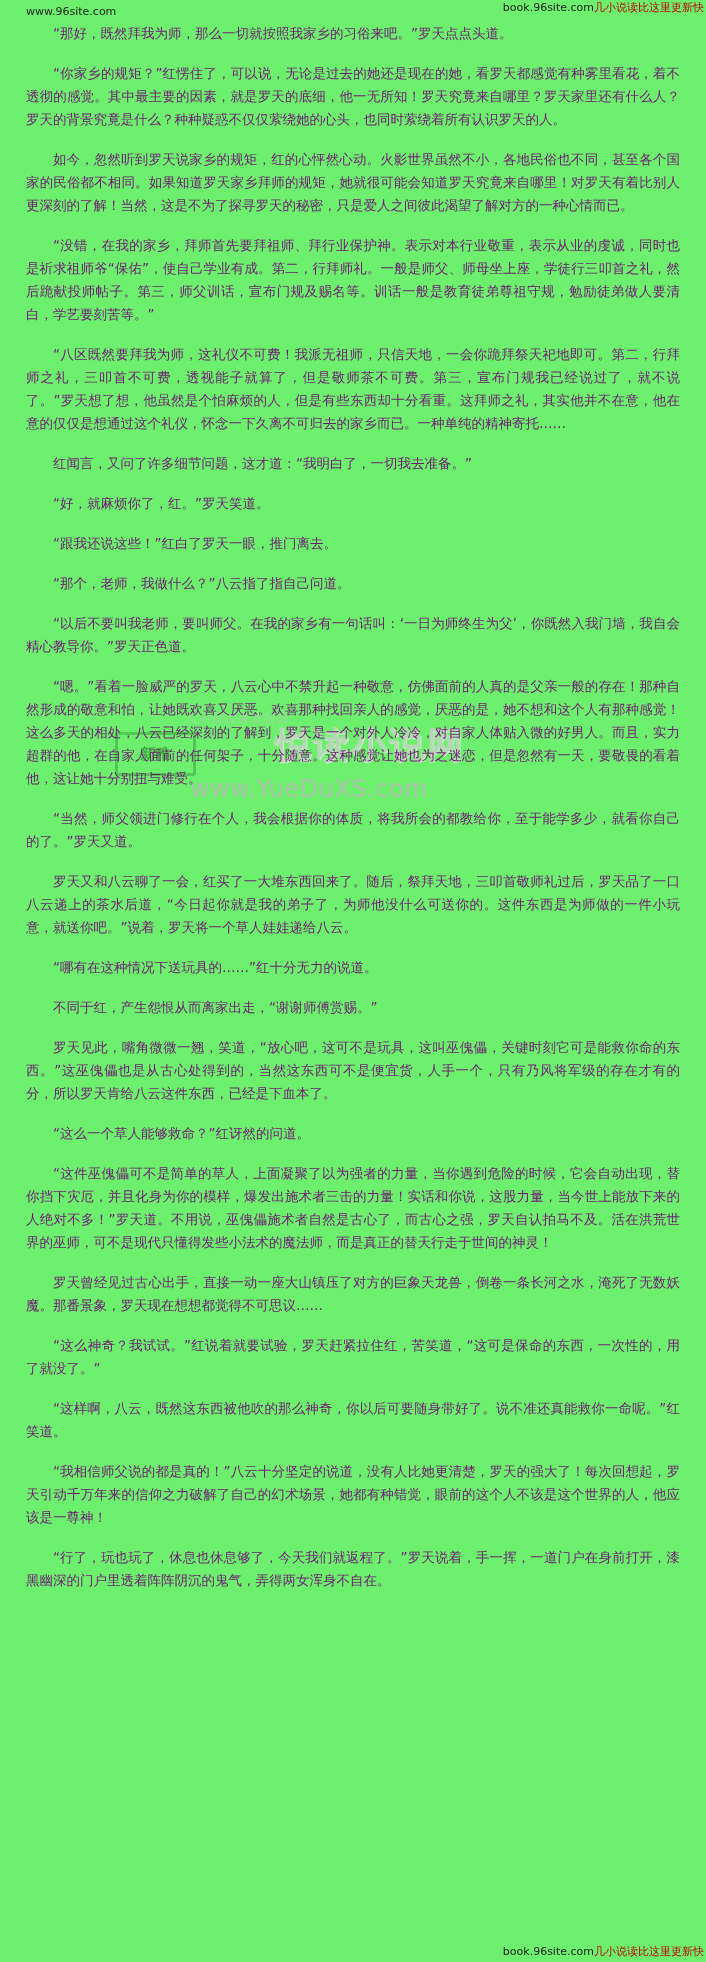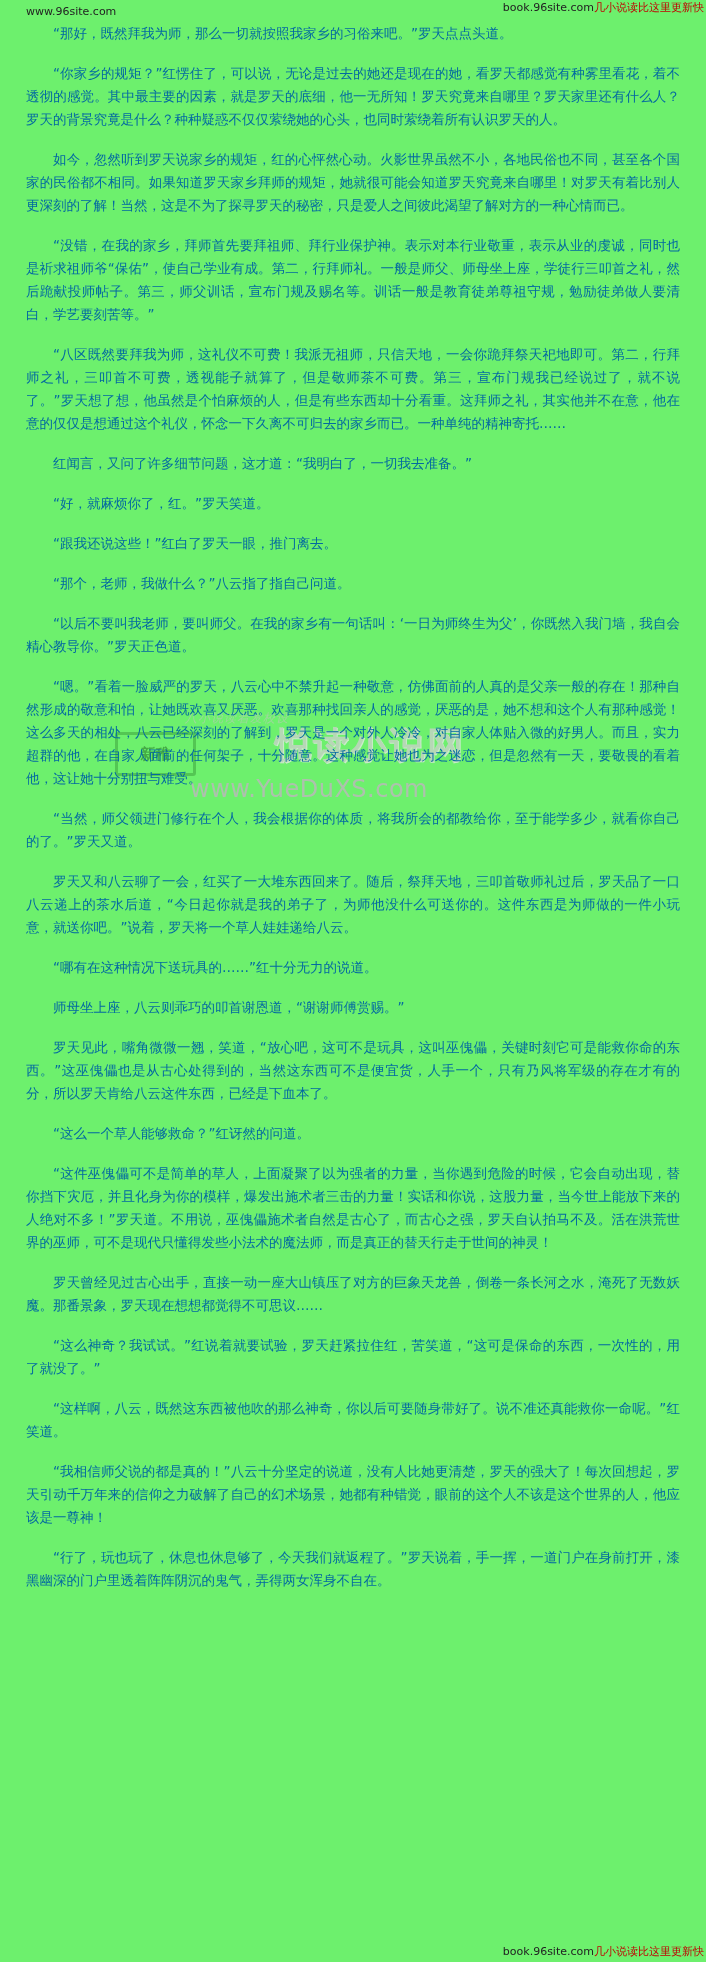--- a/index.html
+++ b/index.html
@@ -70,21 +70,21 @@
   .content {
     padding: 6px 26px 0 26px;
     position: relative;
     z-index: 2;
   }
   p.para {
     margin: 0 0 17px 0;
     text-indent: 2em;
     font-size: 13.5px;
     line-height: 23px;
-    color: #0369a1;
+    color: #701a75;
     text-align: justify;
     font-family: "DejaVu Sans", sans-serif;
   }
   p.para.tight {
     margin-bottom: 12px;
   }
   
   .watermark {
     position: absolute;
     left: 0;
@@ -165,21 +165,21 @@
     <p class="para">“八区既然要拜我为师，这礼仪不可费！我派无祖师，只信天地，一会你跪拜祭天祀地即可。第二，行拜师之礼，三叩首不可费，透视能子就算了，但是敬师茶不可费。第三，宣布门规我已经说过了，就不说了。”罗天想了想，他虽然是个怕麻烦的人，但是有些东西却十分看重。这拜师之礼，其实他并不在意，他在意的仅仅是想通过这个礼仪，怀念一下久离不可归去的家乡而已。一种单纯的精神寄托……</p>
     <p class="para">红闻言，又问了许多细节问题，这才道：“我明白了，一切我去准备。”</p>
     <p class="para">“好，就麻烦你了，红。”罗天笑道。</p>
     <p class="para">“跟我还说这些！”红白了罗天一眼，推门离去。</p>
     <p class="para">“那个，老师，我做什么？”八云指了指自己问道。</p>
     <p class="para">“以后不要叫我老师，要叫师父。在我的家乡有一句话叫：‘一日为师终生为父’，你既然入我门墙，我自会精心教导你。”罗天正色道。</p>
     <p class="para">“嗯。”看着一脸威严的罗天，八云心中不禁升起一种敬意，仿佛面前的人真的是父亲一般的存在！那种自然形成的敬意和怕，让她既欢喜又厌恶。欢喜那种找回亲人的感觉，厌恶的是，她不想和这个人有那种感觉！这么多天的相处，八云已经深刻的了解到，罗天是一个对外人冷冷，对自家人体贴入微的好男人。而且，实力超群的他，在自家人面前的任何架子，十分随意。这种感觉让她也为之迷恋，但是忽然有一天，要敬畏的看着他，这让她十分别扭与难受。</p>
     <p class="para">“当然，师父领进门修行在个人，我会根据你的体质，将我所会的都教给你，至于能学多少，就看你自己的了。”罗天又道。</p>
     <p class="para">罗天又和八云聊了一会，红买了一大堆东西回来了。随后，祭拜天地，三叩首敬师礼过后，罗天品了一口八云递上的茶水后道，“今日起你就是我的弟子了，为师他没什么可送你的。这件东西是为师做的一件小玩意，就送你吧。”说着，罗天将一个草人娃娃递给八云。</p>
     <p class="para">“哪有在这种情况下送玩具的……”红十分无力的说道。</p>
-    <p class="para">师母坐上座，八云则乖巧的叩首谢恩道，“谢谢师傅赏赐。”</p>
+    <p class="para">不同于红，产生怨恨从而离家出走，“谢谢师傅赏赐。”</p>
     <p class="para">罗天见此，嘴角微微一翘，笑道，“放心吧，这可不是玩具，这叫巫傀儡，关键时刻它可是能救你命的东西。”这巫傀儡也是从古心处得到的，当然这东西可不是便宜货，人手一个，只有乃风将军级的存在才有的分，所以罗天肯给八云这件东西，已经是下血本了。</p>
     <p class="para">“这么一个草人能够救命？”红讶然的问道。</p>
     <p class="para">“这件巫傀儡可不是简单的草人，上面凝聚了以为强者的力量，当你遇到危险的时候，它会自动出现，替你挡下灾厄，并且化身为你的模样，爆发出施术者三击的力量！实话和你说，这股力量，当今世上能放下来的人绝对不多！”罗天道。不用说，巫傀儡施术者自然是古心了，而古心之强，罗天自认拍马不及。活在洪荒世界的巫师，可不是现代只懂得发些小法术的魔法师，而是真正的替天行走于世间的神灵！</p>
     <p class="para">罗天曾经见过古心出手，直接一动一座大山镇压了对方的巨象天龙兽，倒卷一条长河之水，淹死了无数妖魔。那番景象，罗天现在想想都觉得不可思议……</p>
     <p class="para">“这么神奇？我试试。”红说着就要试验，罗天赶紧拉住红，苦笑道，“这可是保命的东西，一次性的，用了就没了。”</p>
     <p class="para">“这样啊，八云，既然这东西被他吹的那么神奇，你以后可要随身带好了。说不准还真能救你一命呢。”红笑道。</p>
     <p class="para">“我相信师父说的都是真的！”八云十分坚定的说道，没有人比她更清楚，罗天的强大了！每次回想起，罗天引动千万年来的信仰之力破解了自己的幻术场景，她都有种错觉，眼前的这个人不该是这个世界的人，他应该是一尊神！</p>
     <p class="para tight">“行了，玩也玩了，休息也休息够了，今天我们就返程了。”罗天说着，手一挥，一道门户在身前打开，漆黑幽深的门户里透着阵阵阴沉的鬼气，弄得两女浑身不自在。</p>
   </div>
 

